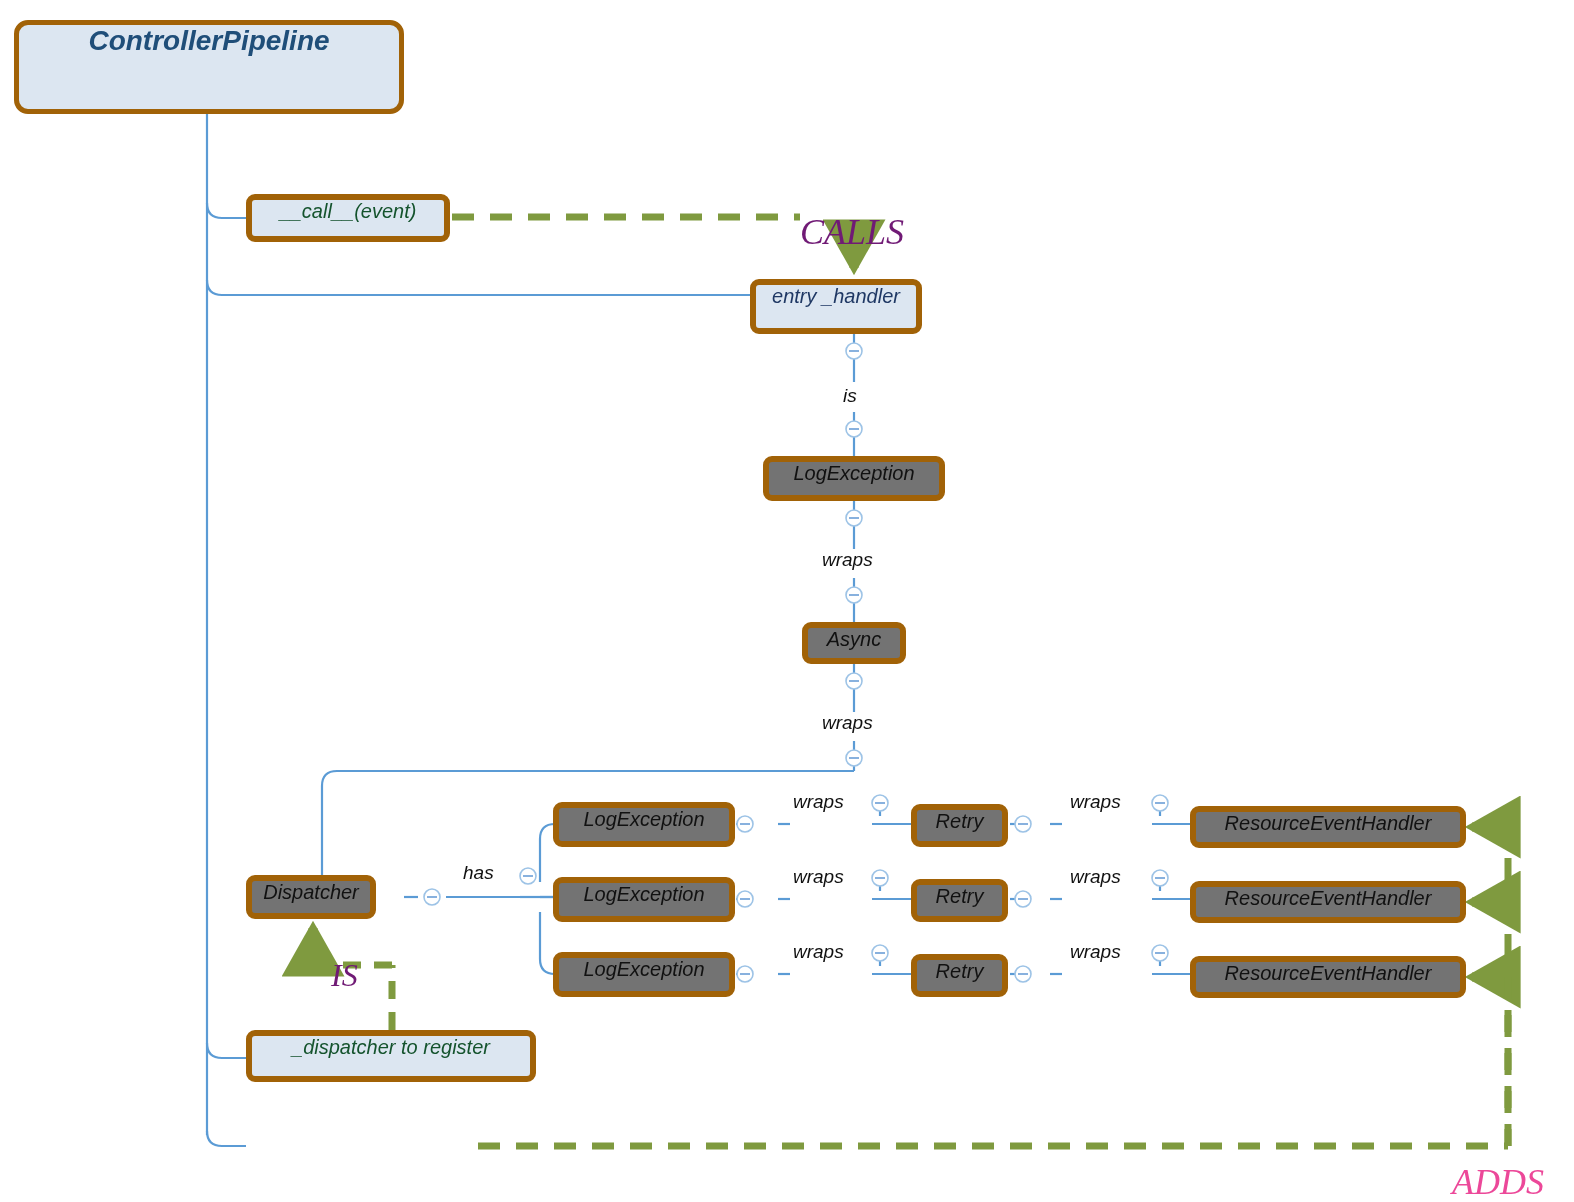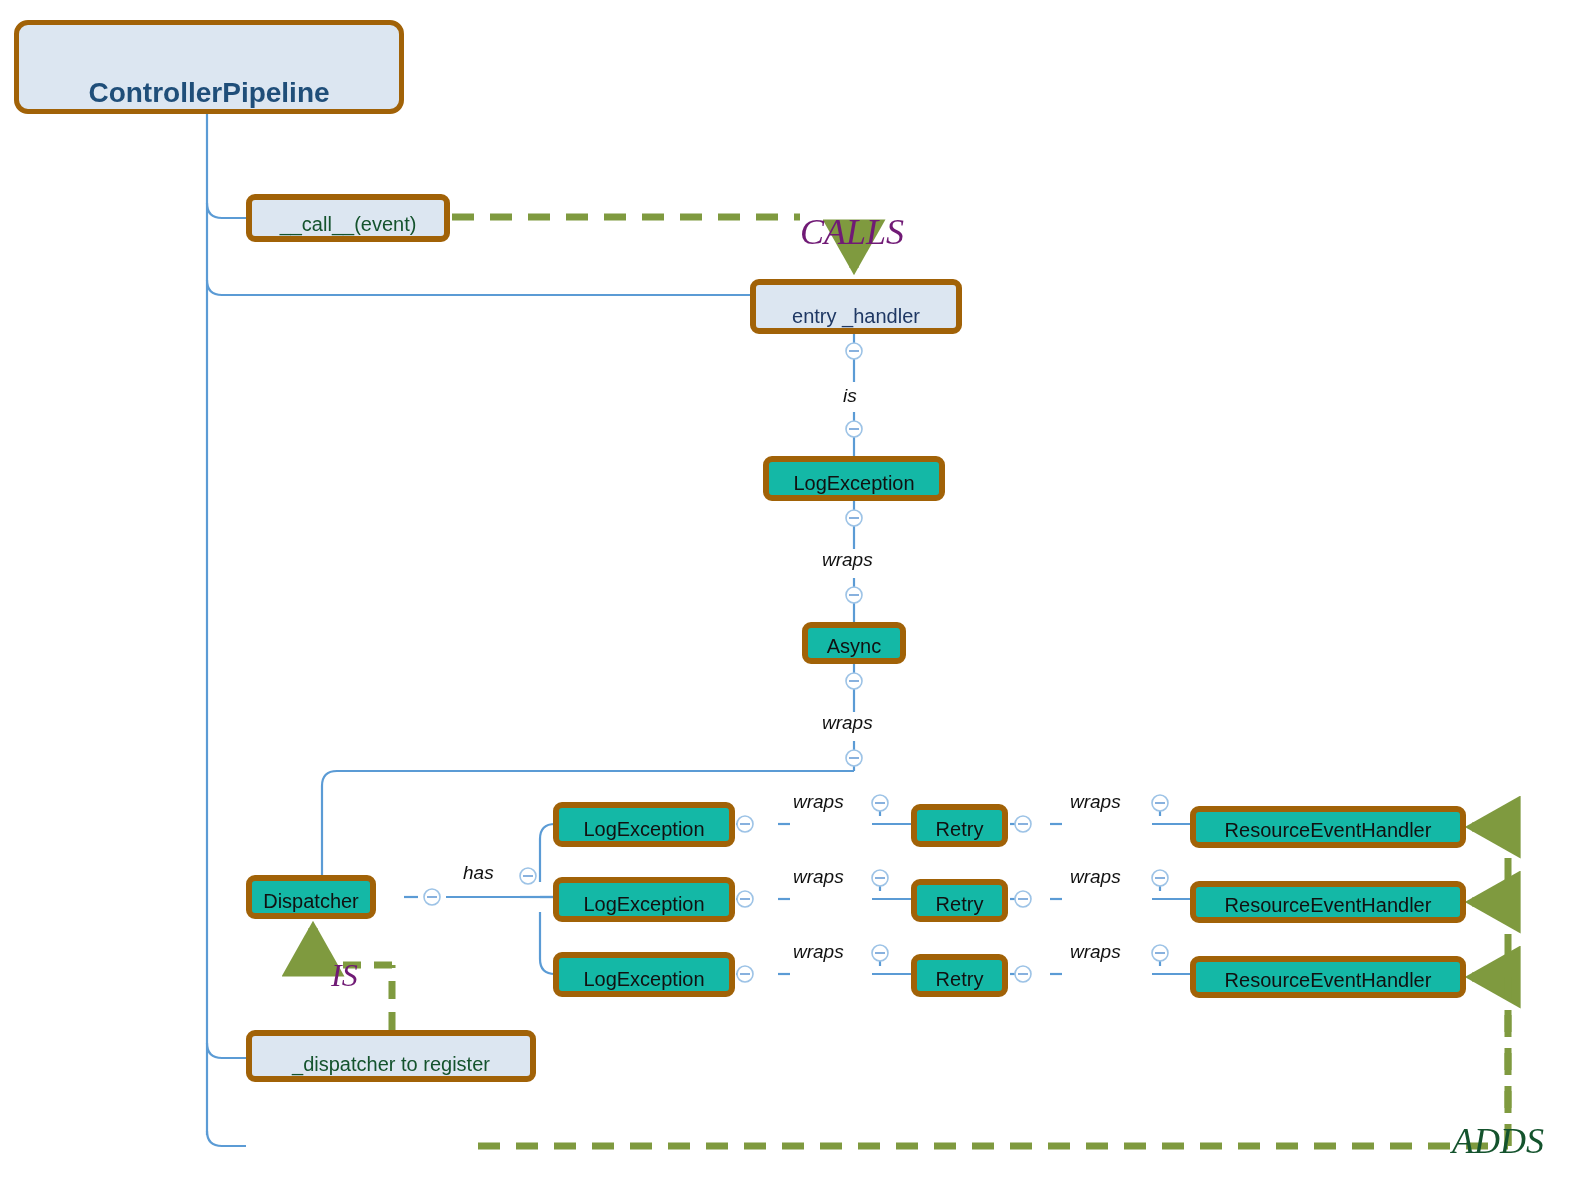--- a/index.html
+++ b/index.html
@@ -6,51 +6,52 @@
   body{
     font-family:"Liberation Sans", sans-serif;
     width:1574px;height:1202px;overflow:hidden;position:relative;
   }
   #stage{position:relative;width:1574px;height:1202px;}
   svg.layer{position:absolute;left:0;top:0;width:1574px;height:1202px;}
 
   
   .node{
     position:absolute;box-sizing:border-box;
-    display:flex;align-items:flex-end;justify-content:center;
+    display:flex;align-items:flex-start;justify-content:center;
     border:6px solid #a16207;border-radius:9px;
     white-space:nowrap;
+    font-style:italic;
   }
   .node.lvl1{
     background:#dce6f1;color:#14532d;
     font-size:20px;
   }
   .node.root{
     background:#dce6f1;color:#1f4e79;
     font-size:28px;font-weight:bold;border-width:5px;border-radius:14px;
   }
   .node.leaf{
-    background:#14b8a6;color:#111111;font-size:20px;
+    background:#737373;color:#111111;font-size:20px;
   }
   .node.entry{
     background:#dce6f1;color:#1f3864;font-size:20px;
   }
 
   
   .rel{
     position:absolute;font-style:italic;font-size:19px;color:#111;
     white-space:nowrap;
   }
   
   .biglabel{
     position:absolute;font-family:"Liberation Serif", serif;
     font-style:italic;font-size:36px;white-space:nowrap;
   }
   .biglabel.gray{color:#701a75;margin-top:17px;}
-  .biglabel.black{color:#14532d;}
+  .biglabel.black{color:#ec4899;margin-top:41px;}
   .biglabel.small{font-size:32px;}
 </style>
 </head>
 <body>
 
 <div id="stage">
 
   <svg class="layer" viewBox="0 0 1574 1202">
     <defs>
       <marker id="grnarrow" markerWidth="7" markerHeight="7" refX="5.4" refY="3.5" orient="auto" markerUnits="strokeWidth">
@@ -250,21 +251,21 @@
   </svg>
 
   <div class="node root" style="left:14px;top:20px;width:390px;height:94px;">
     <span>ControllerPipeline</span>
   </div>
 
   <div class="node lvl1" style="left:246px;top:194px;width:204px;height:48px;">
     <span>__call__(event)</span>
   </div>
 
-  <div class="node entry" style="left:750px;top:279px;width:212px;height:55px;">
+  <div class="node entry" style="left:750px;top:279px;width:172px;height:55px;">
     <span>entry _handler</span>
   </div>
 
   <div class="node leaf" style="left:763px;top:456px;width:182px;height:45px;">
     <span>LogException</span>
   </div>
 
   <div class="node leaf" style="left:802px;top:622px;width:104px;height:42px;">
     <span>Async</span>
   </div>

